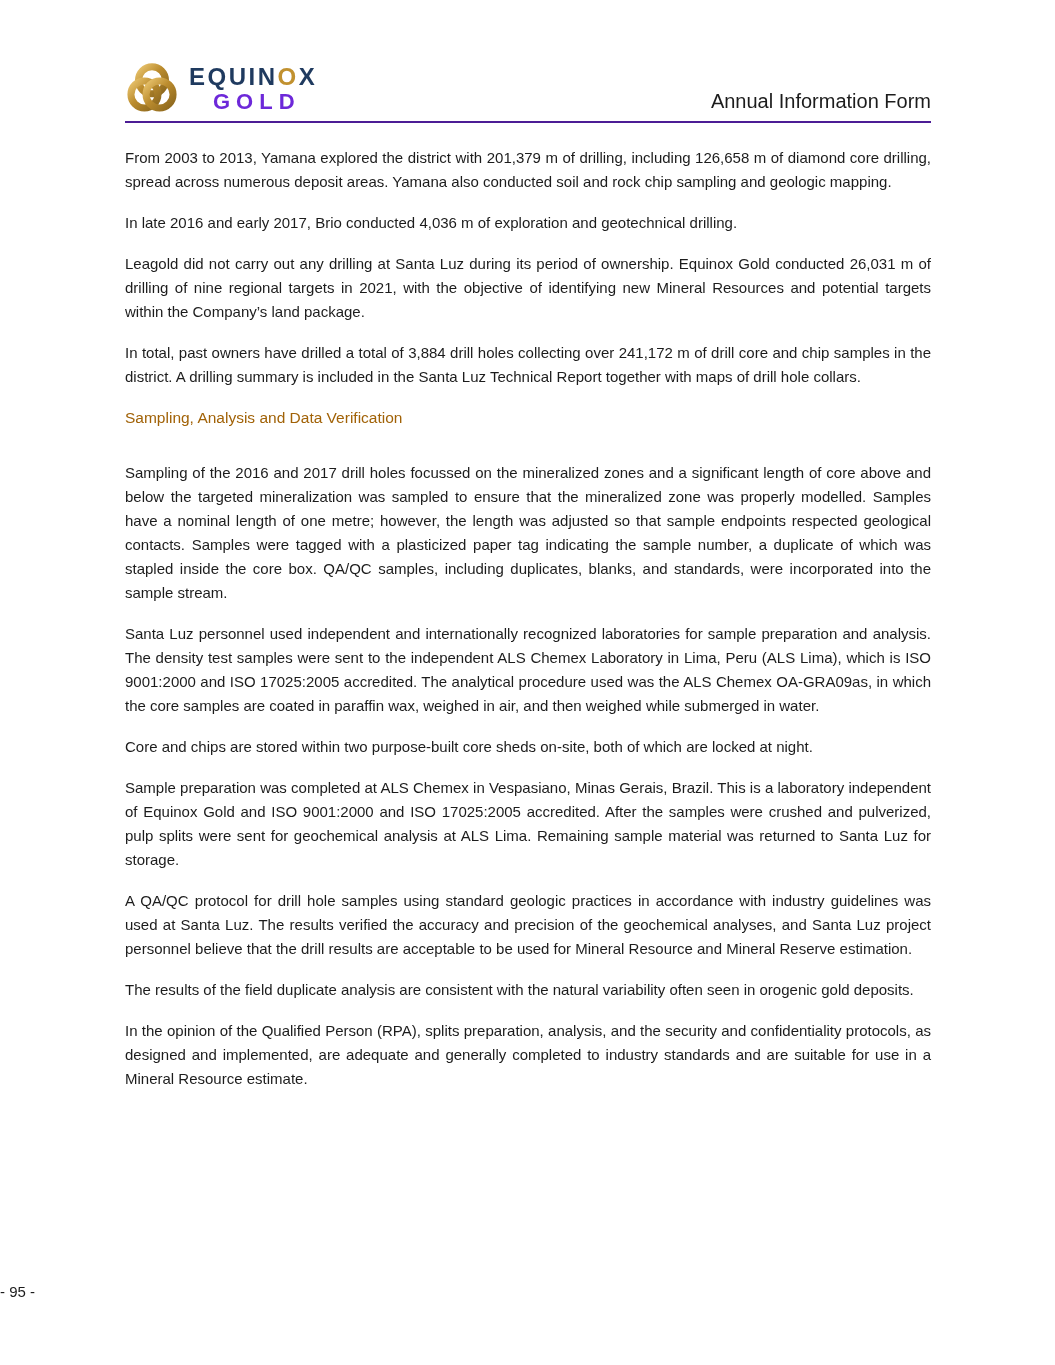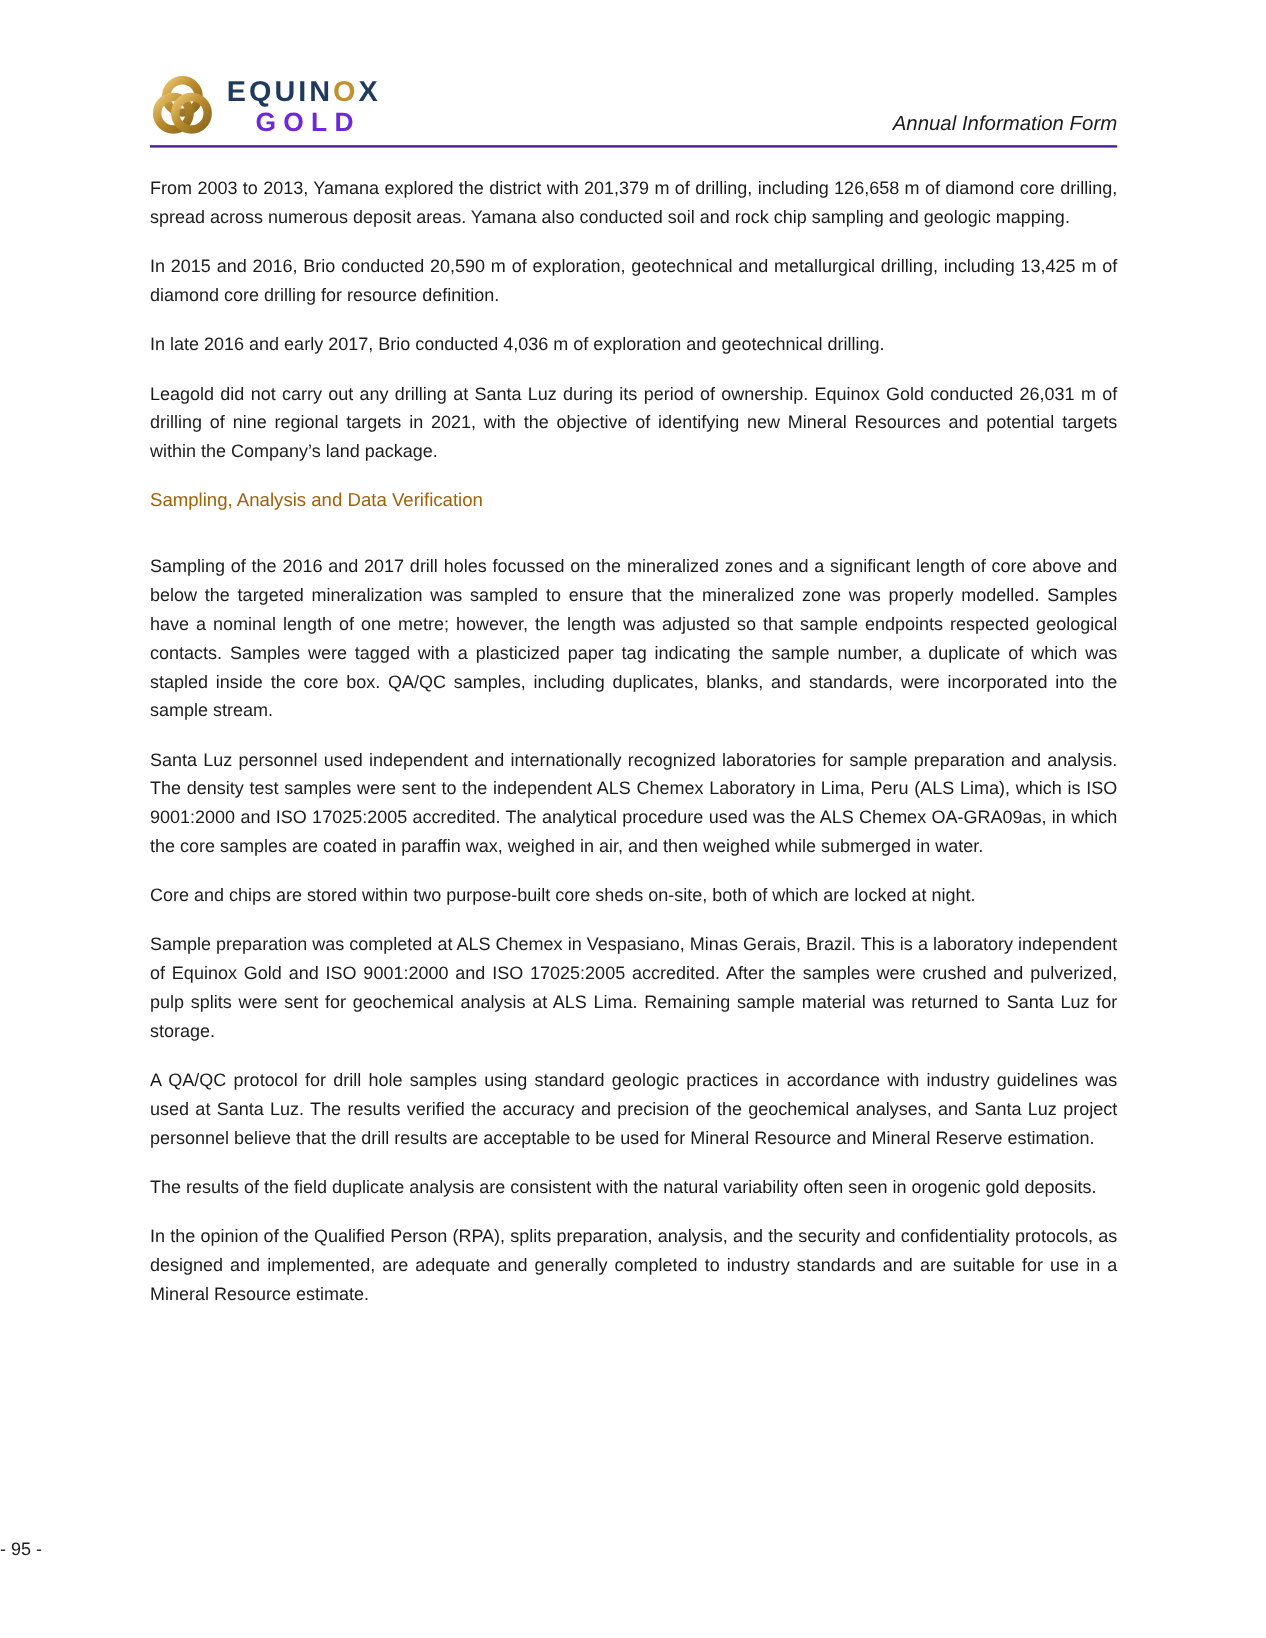--- a/index.html
+++ b/index.html
@@ -52,24 +52,23 @@
   .logo-line1 .accent { color: #c1912f; }
   .logo-line2 {
     font-size: 22px;
     font-weight: bold;
     letter-spacing: 6px;
     color: #6d28d9;
     margin-top: 2px;
     margin-left: 24px;
   }
   .header-title {
-    font-size: 17px;
+    font-size: 20px;
     color: #1c1c1c;
     padding-bottom: 3px;
-    font-style: italic;
   }
   
   .content {
     position: absolute;
     top: 146px;
     left: 125px;
     width: 806px;
   }
   .content p {
     margin: 0 0 17px 0;
@@ -119,23 +118,23 @@
       <span class="logo-text">
         <span class="logo-line1"><span>EQUIN</span><span class="accent">O</span><span>X</span></span>
         <span class="logo-line2">GOLD</span>
       </span>
     </div>
     <div class="header-title">Annual Information Form</div>
   </div>
 
   <div class="content">
     <p>From 2003 to 2013, Yamana explored the district with 201,379 m of drilling, including 126,658 m of diamond core drilling, spread across numerous deposit areas. Yamana also conducted soil and rock chip sampling and geologic mapping.</p>
-    <p>In 2015 and 2016, Brio conducted 20,590 m of exploration, geotechnical and metallurgical drilling, including 13,425 m of diamond core drilling for resource definition.</p>
     <p>In late 2016 and early 2017, Brio conducted 4,036 m of exploration and geotechnical drilling.</p>
     <p>Leagold did not carry out any drilling at Santa Luz during its period of ownership.  Equinox Gold conducted 26,031 m of drilling of nine regional targets in 2021, with the objective of identifying new Mineral Resources and potential targets within the Company’s land package.</p>
+    <p>In total, past owners have drilled a total of 3,884 drill holes collecting over 241,172 m of drill core and chip samples in the district. A drilling summary is included in the Santa Luz Technical Report together with maps of drill hole collars.</p>
     <h2>Sampling, Analysis and Data Verification</h2>
     <p>Sampling of the 2016 and 2017 drill holes focussed on the mineralized zones and a significant length of core above and below the targeted mineralization was sampled to ensure that the mineralized zone was properly modelled. Samples have a nominal length of one metre; however, the length was adjusted so that sample endpoints respected geological contacts. Samples were tagged with a plasticized paper tag indicating the sample number, a duplicate of which was stapled inside the core box. QA/QC samples, including duplicates, blanks, and standards, were incorporated into the sample stream.</p>
     <p>Santa Luz personnel used independent and internationally recognized laboratories for sample preparation and analysis. The density test samples were sent to the independent ALS Chemex Laboratory in Lima, Peru (ALS Lima), which is ISO 9001:2000 and ISO 17025:2005 accredited. The analytical procedure used was the ALS Chemex OA-GRA09as, in which the core samples are coated in paraffin wax, weighed in air, and then weighed while submerged in water.</p>
     <p>Core and chips are stored within two purpose-built core sheds on-site, both of which are locked at night.</p>
     <p>Sample preparation was completed at ALS Chemex in Vespasiano, Minas Gerais, Brazil. This is a laboratory independent of Equinox Gold and ISO 9001:2000 and ISO 17025:2005 accredited. After the samples were crushed and pulverized, pulp splits were sent for geochemical analysis at ALS Lima. Remaining sample material was returned to Santa Luz for storage.</p>
     <p>A QA/QC protocol for drill hole samples using standard geologic practices in accordance with industry guidelines was used at Santa Luz. The results verified the accuracy and precision of the geochemical analyses, and Santa Luz project personnel believe that the drill results are acceptable to be used for Mineral Resource and Mineral Reserve estimation.</p>
     <p>The results of the field duplicate analysis are consistent with the natural variability often seen in orogenic gold deposits.</p>
     <p>In the opinion of the Qualified Person (RPA), splits preparation, analysis, and the security and confidentiality protocols, as designed and implemented, are adequate and generally completed to industry standards and are suitable for use in a Mineral Resource estimate.</p>
   </div>
 

